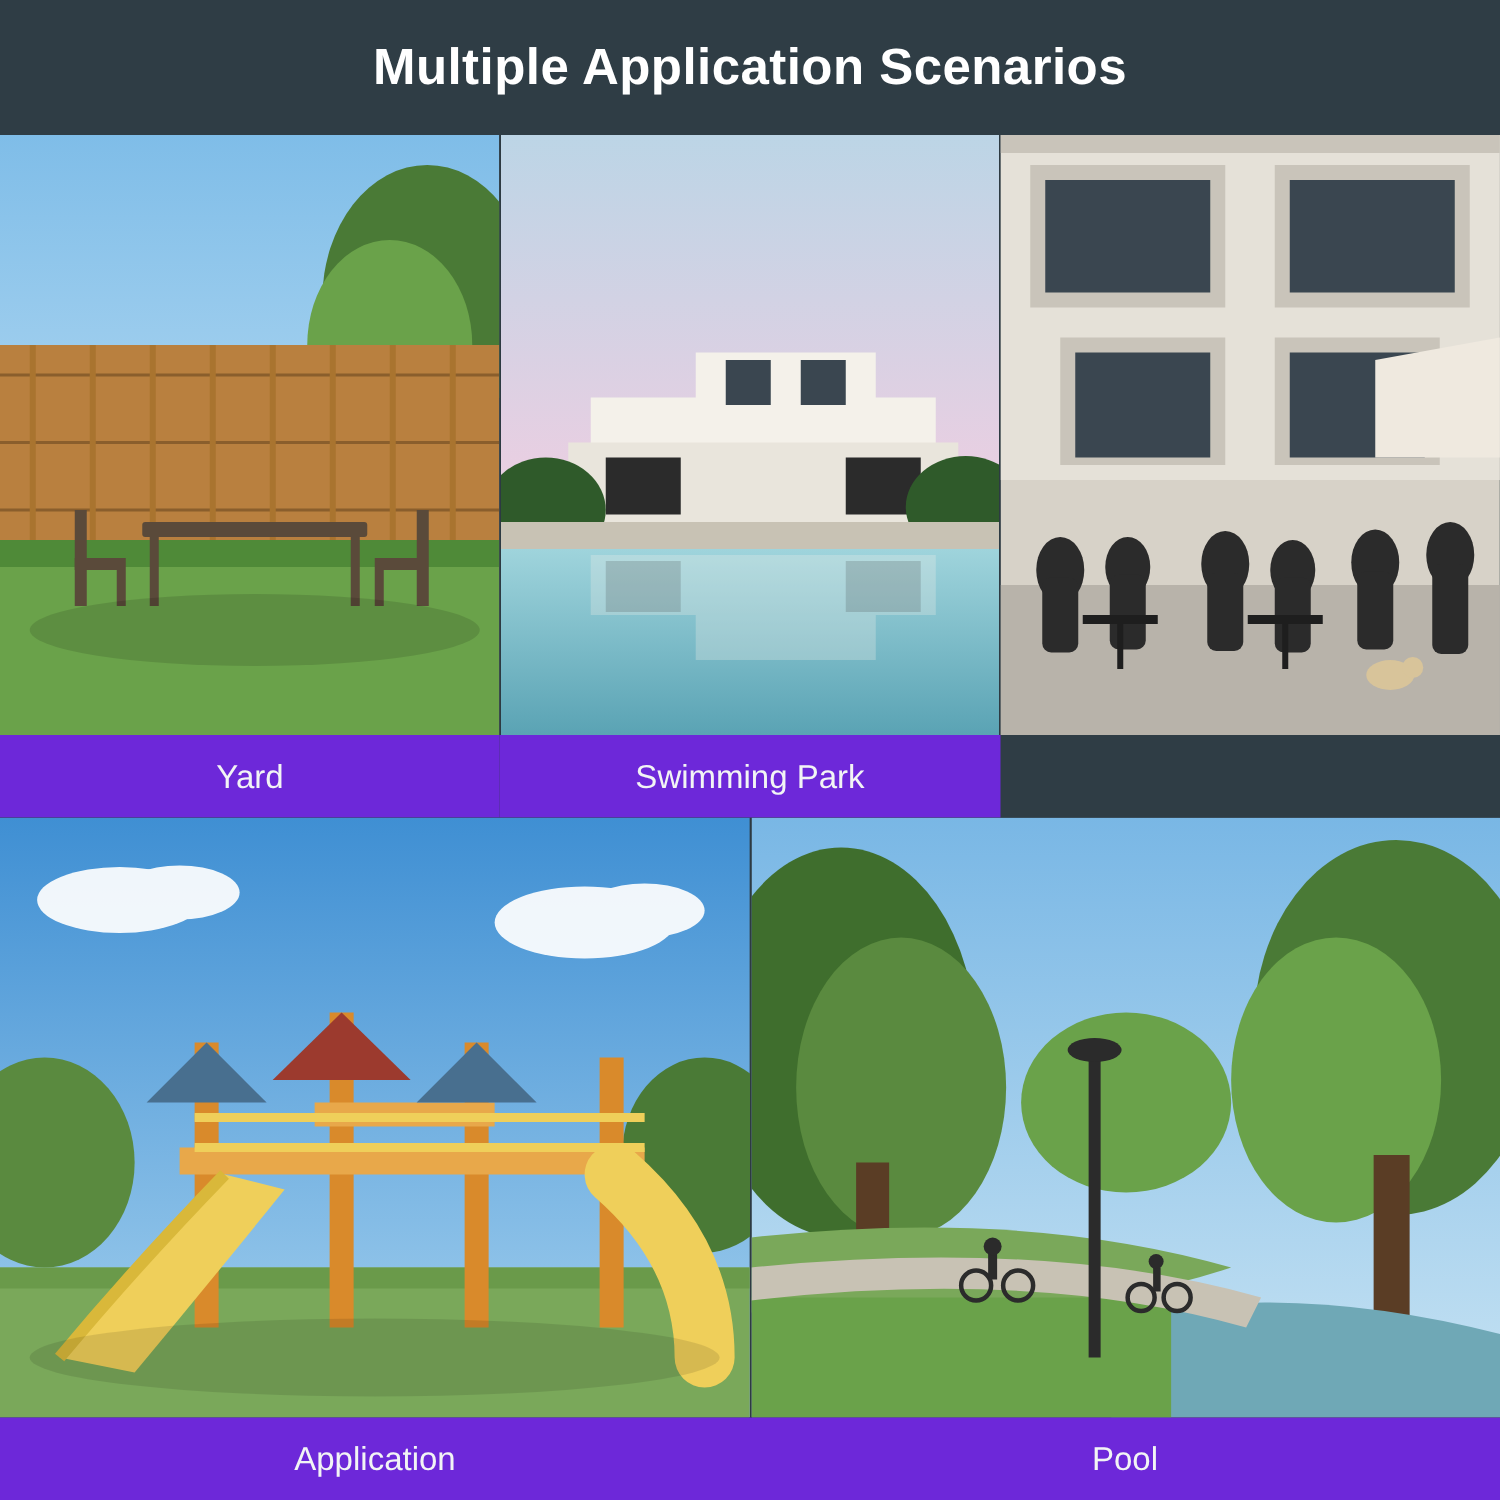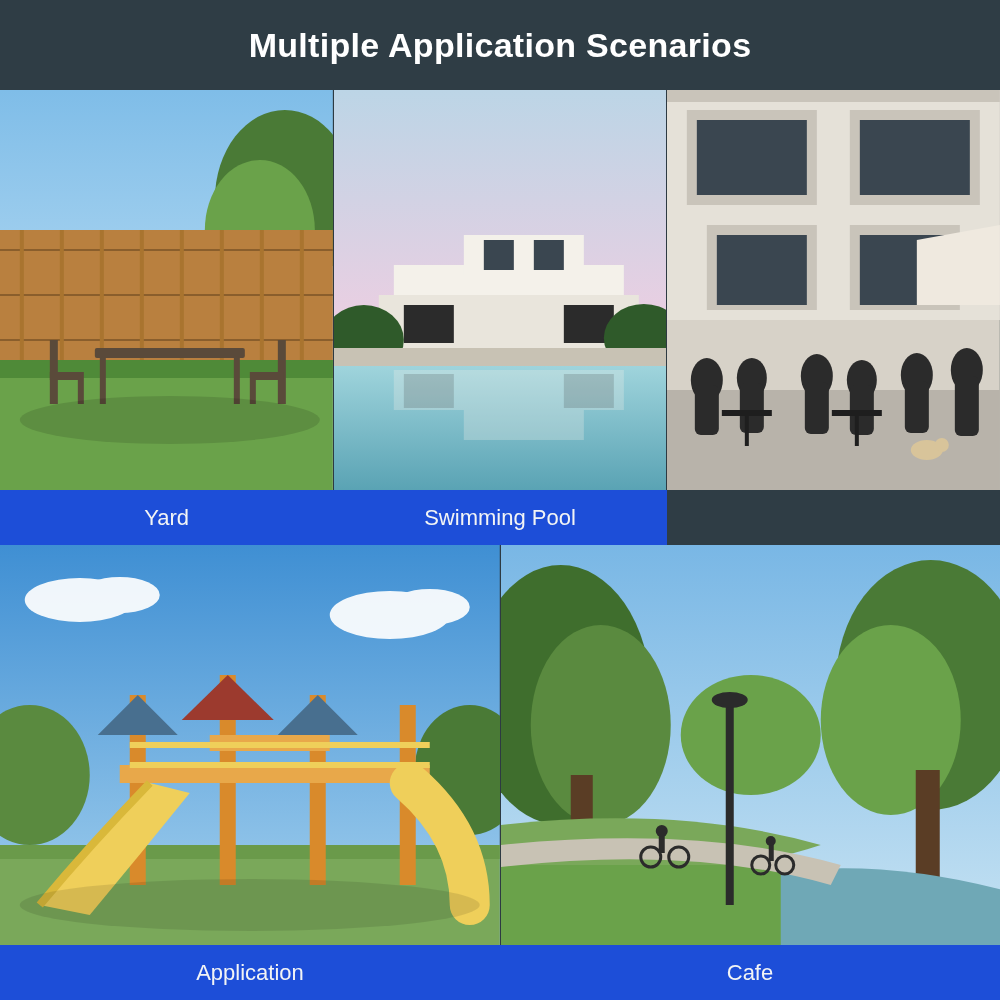--- a/index.html
+++ b/index.html
@@ -8,21 +8,21 @@
   
   .row{display:flex;width:100%}
   .row-top .tile{width:calc(1000px/3);height:400px}
   .row-bottom .tile{width:500px;height:400px}
   .tile{position:relative;overflow:hidden;border-right:1px solid rgba(0,0,0,.04)}
   .tile:last-child{border-right:none}
   .tile svg{width:100%;height:100%;display:block}
   .caption-row{display:flex;width:100%}
   .caption-row.top .cap{width:calc(1000px/3)}
   .caption-row.bottom .cap{width:500px}
-  .cap{height:55px;display:flex;align-items:center;justify-content:center;font-size:22px;font-weight:400;color:#f2f4f5;background:#1d4ed8}
+  .cap{height:55px;display:flex;align-items:center;justify-content:center;font-size:22px;font-weight:400;color:#f2f4f5;background:#6d28d9}
 </style>
 </head>
 <body>
 
 <div class="page">
   <div class="title">Multiple Application Scenarios</div>
 
   <div class="row row-top">
 
     <div class="tile">
@@ -168,21 +168,21 @@
         <g fill="#d8c49a">
             <ellipse cx="260" cy="360" rx="16" ry="10"></ellipse>
             <circle cx="275" cy="355" r="7"></circle>
           </g>
       </svg>
     </div>
   </div>
 
   <div class="caption-row top">
     <div class="cap">Yard</div>
-    <div class="cap">Swimming Pool</div>
+    <div class="cap">Swimming Park</div>
   </div>
 
   <div class="row row-bottom">
 
     <div class="tile">
       <svg viewBox="0 0 500 400" preserveAspectRatio="xMidYMid slice">
         <defs>
           <linearGradient id="sky3" x1="0" y1="0" x2="0" y2="1">
             <stop offset="0" stop-color="#3f8fd3"></stop>
               <stop offset="1" stop-color="#a6d2ef"></stop>
@@ -275,15 +275,15 @@
           <circle cx="284" cy="320" r="9" fill="none" stroke="#2b2b2b" stroke-width="3"></circle>
           <rect x="268" y="300" width="5" height="16"></rect>
           <circle cx="270" cy="296" r="5"></circle>
         </g>
       </svg>
     </div>
   </div>
 
   <div class="caption-row bottom">
     <div class="cap">Application</div>
-    <div class="cap">Cafe</div>
+    <div class="cap">Pool</div>
   </div>
 </div>
 
 </body></html>

